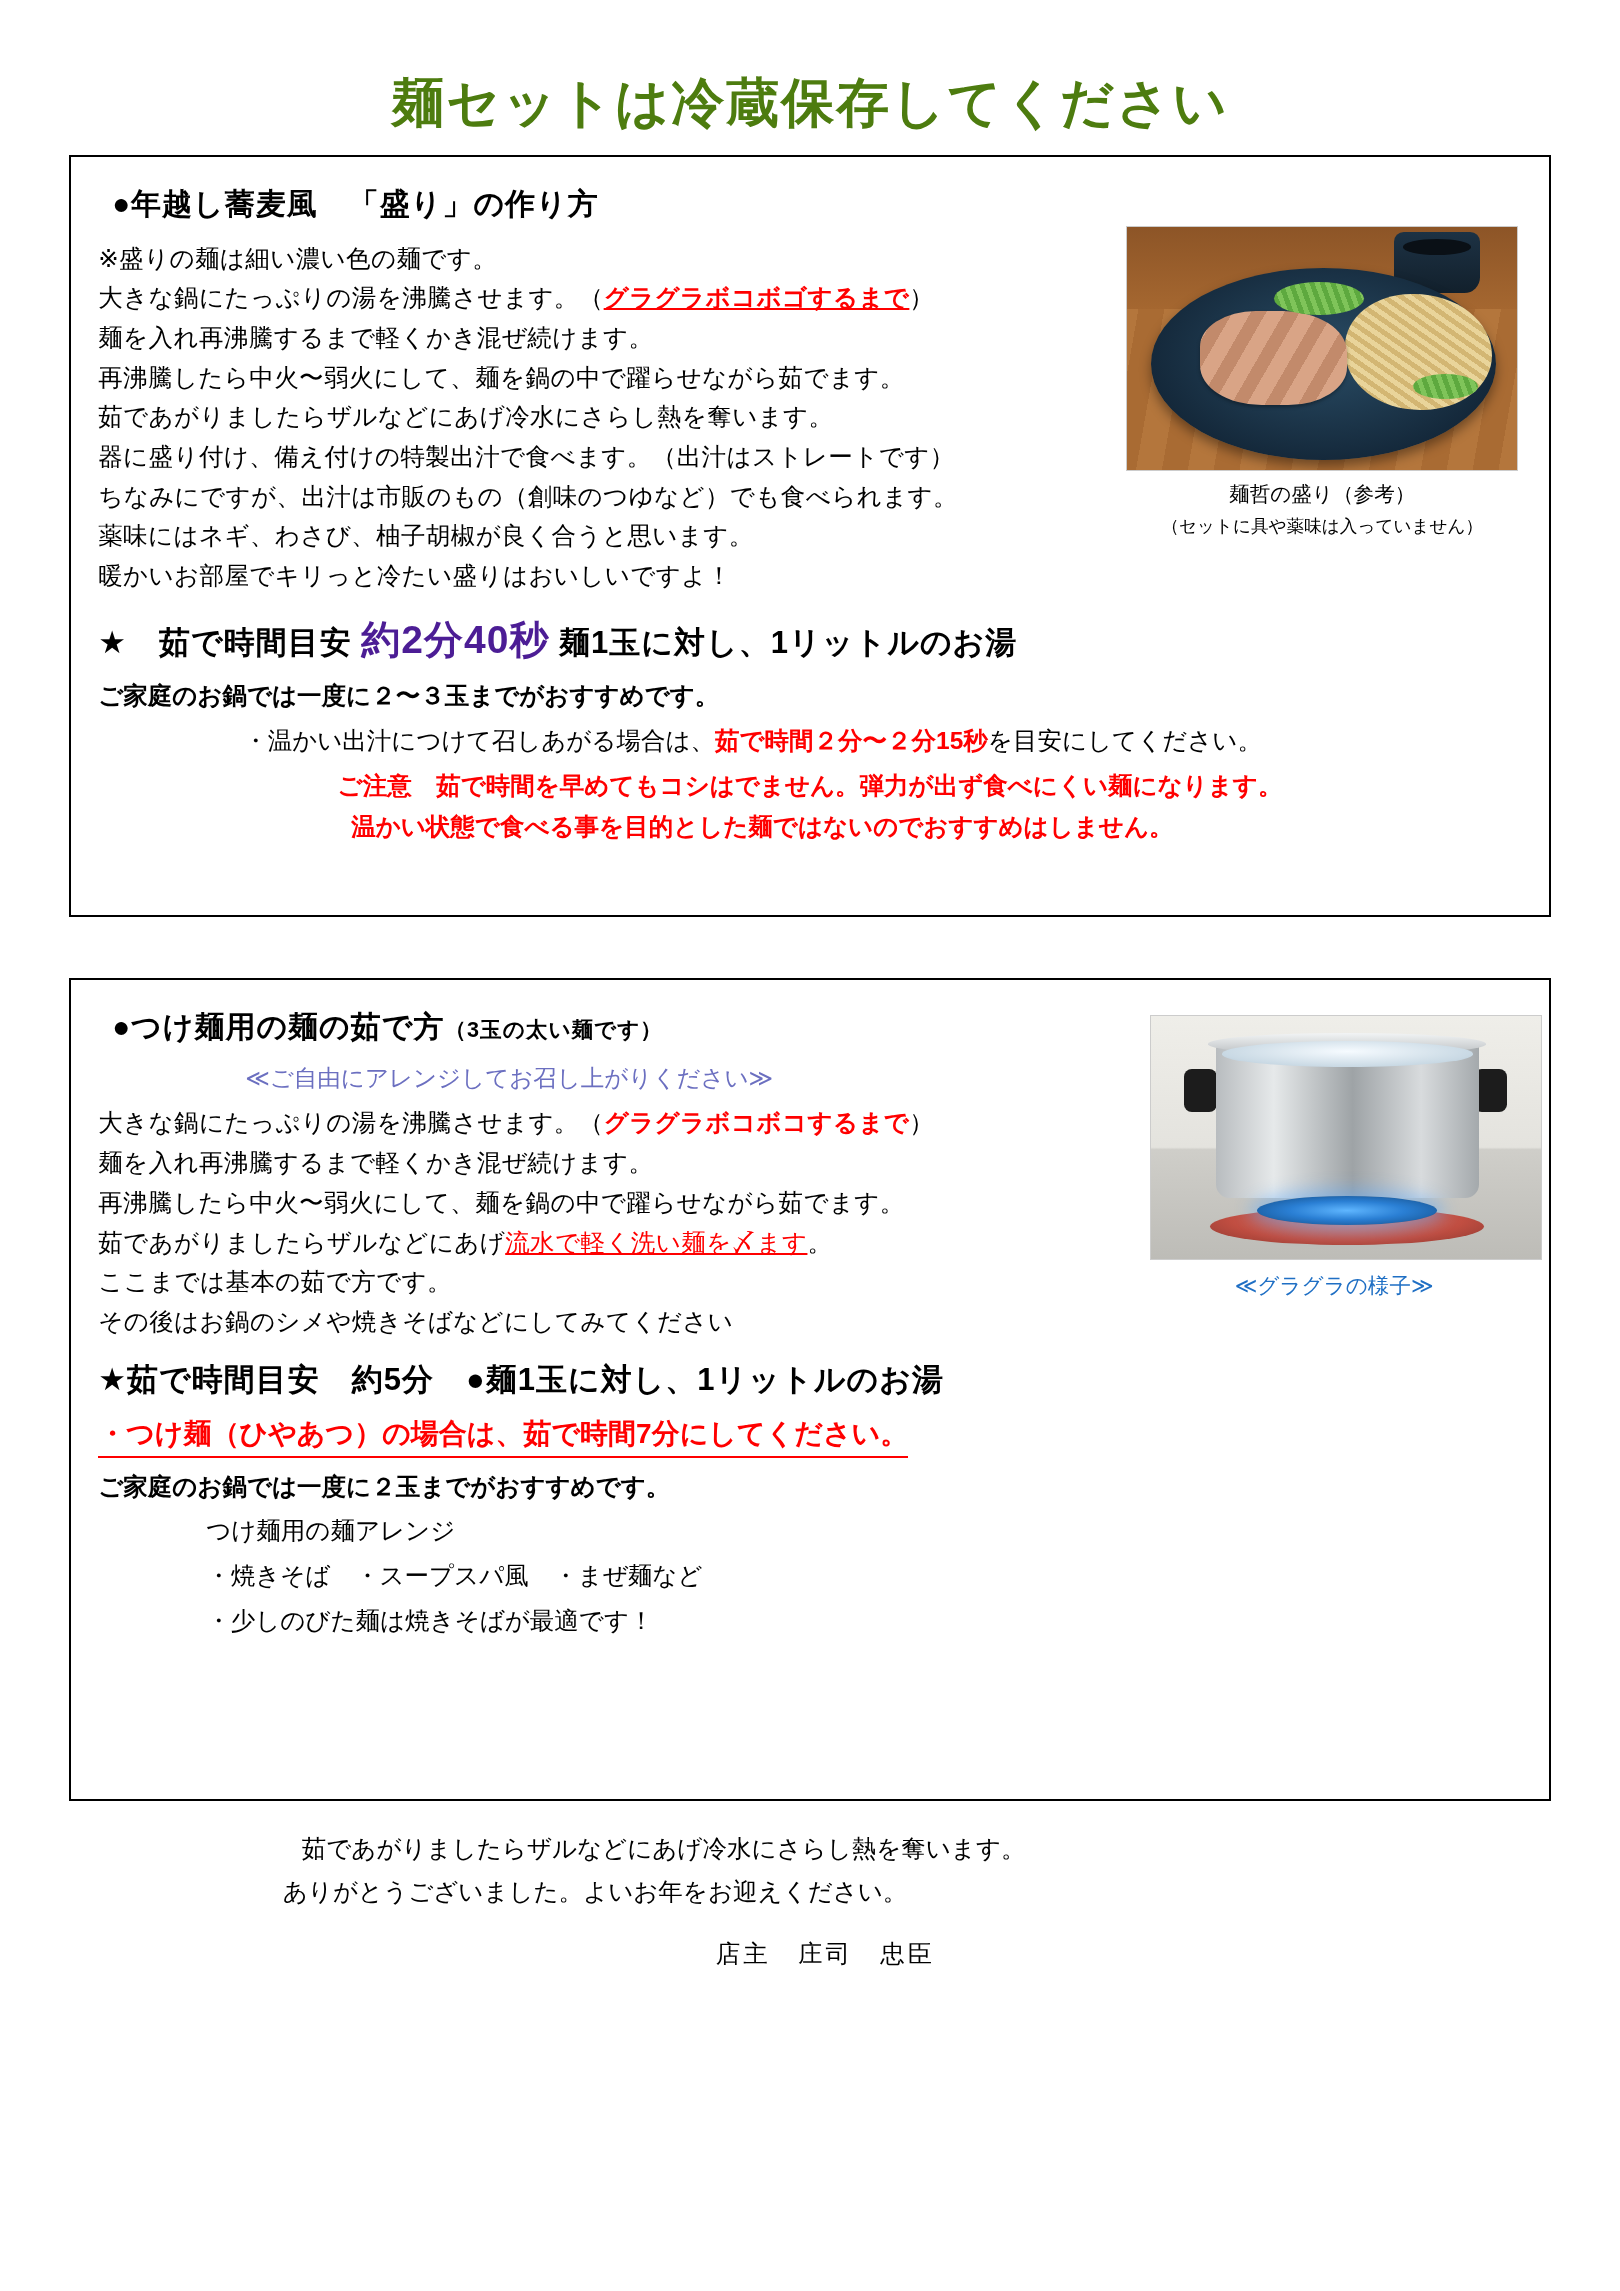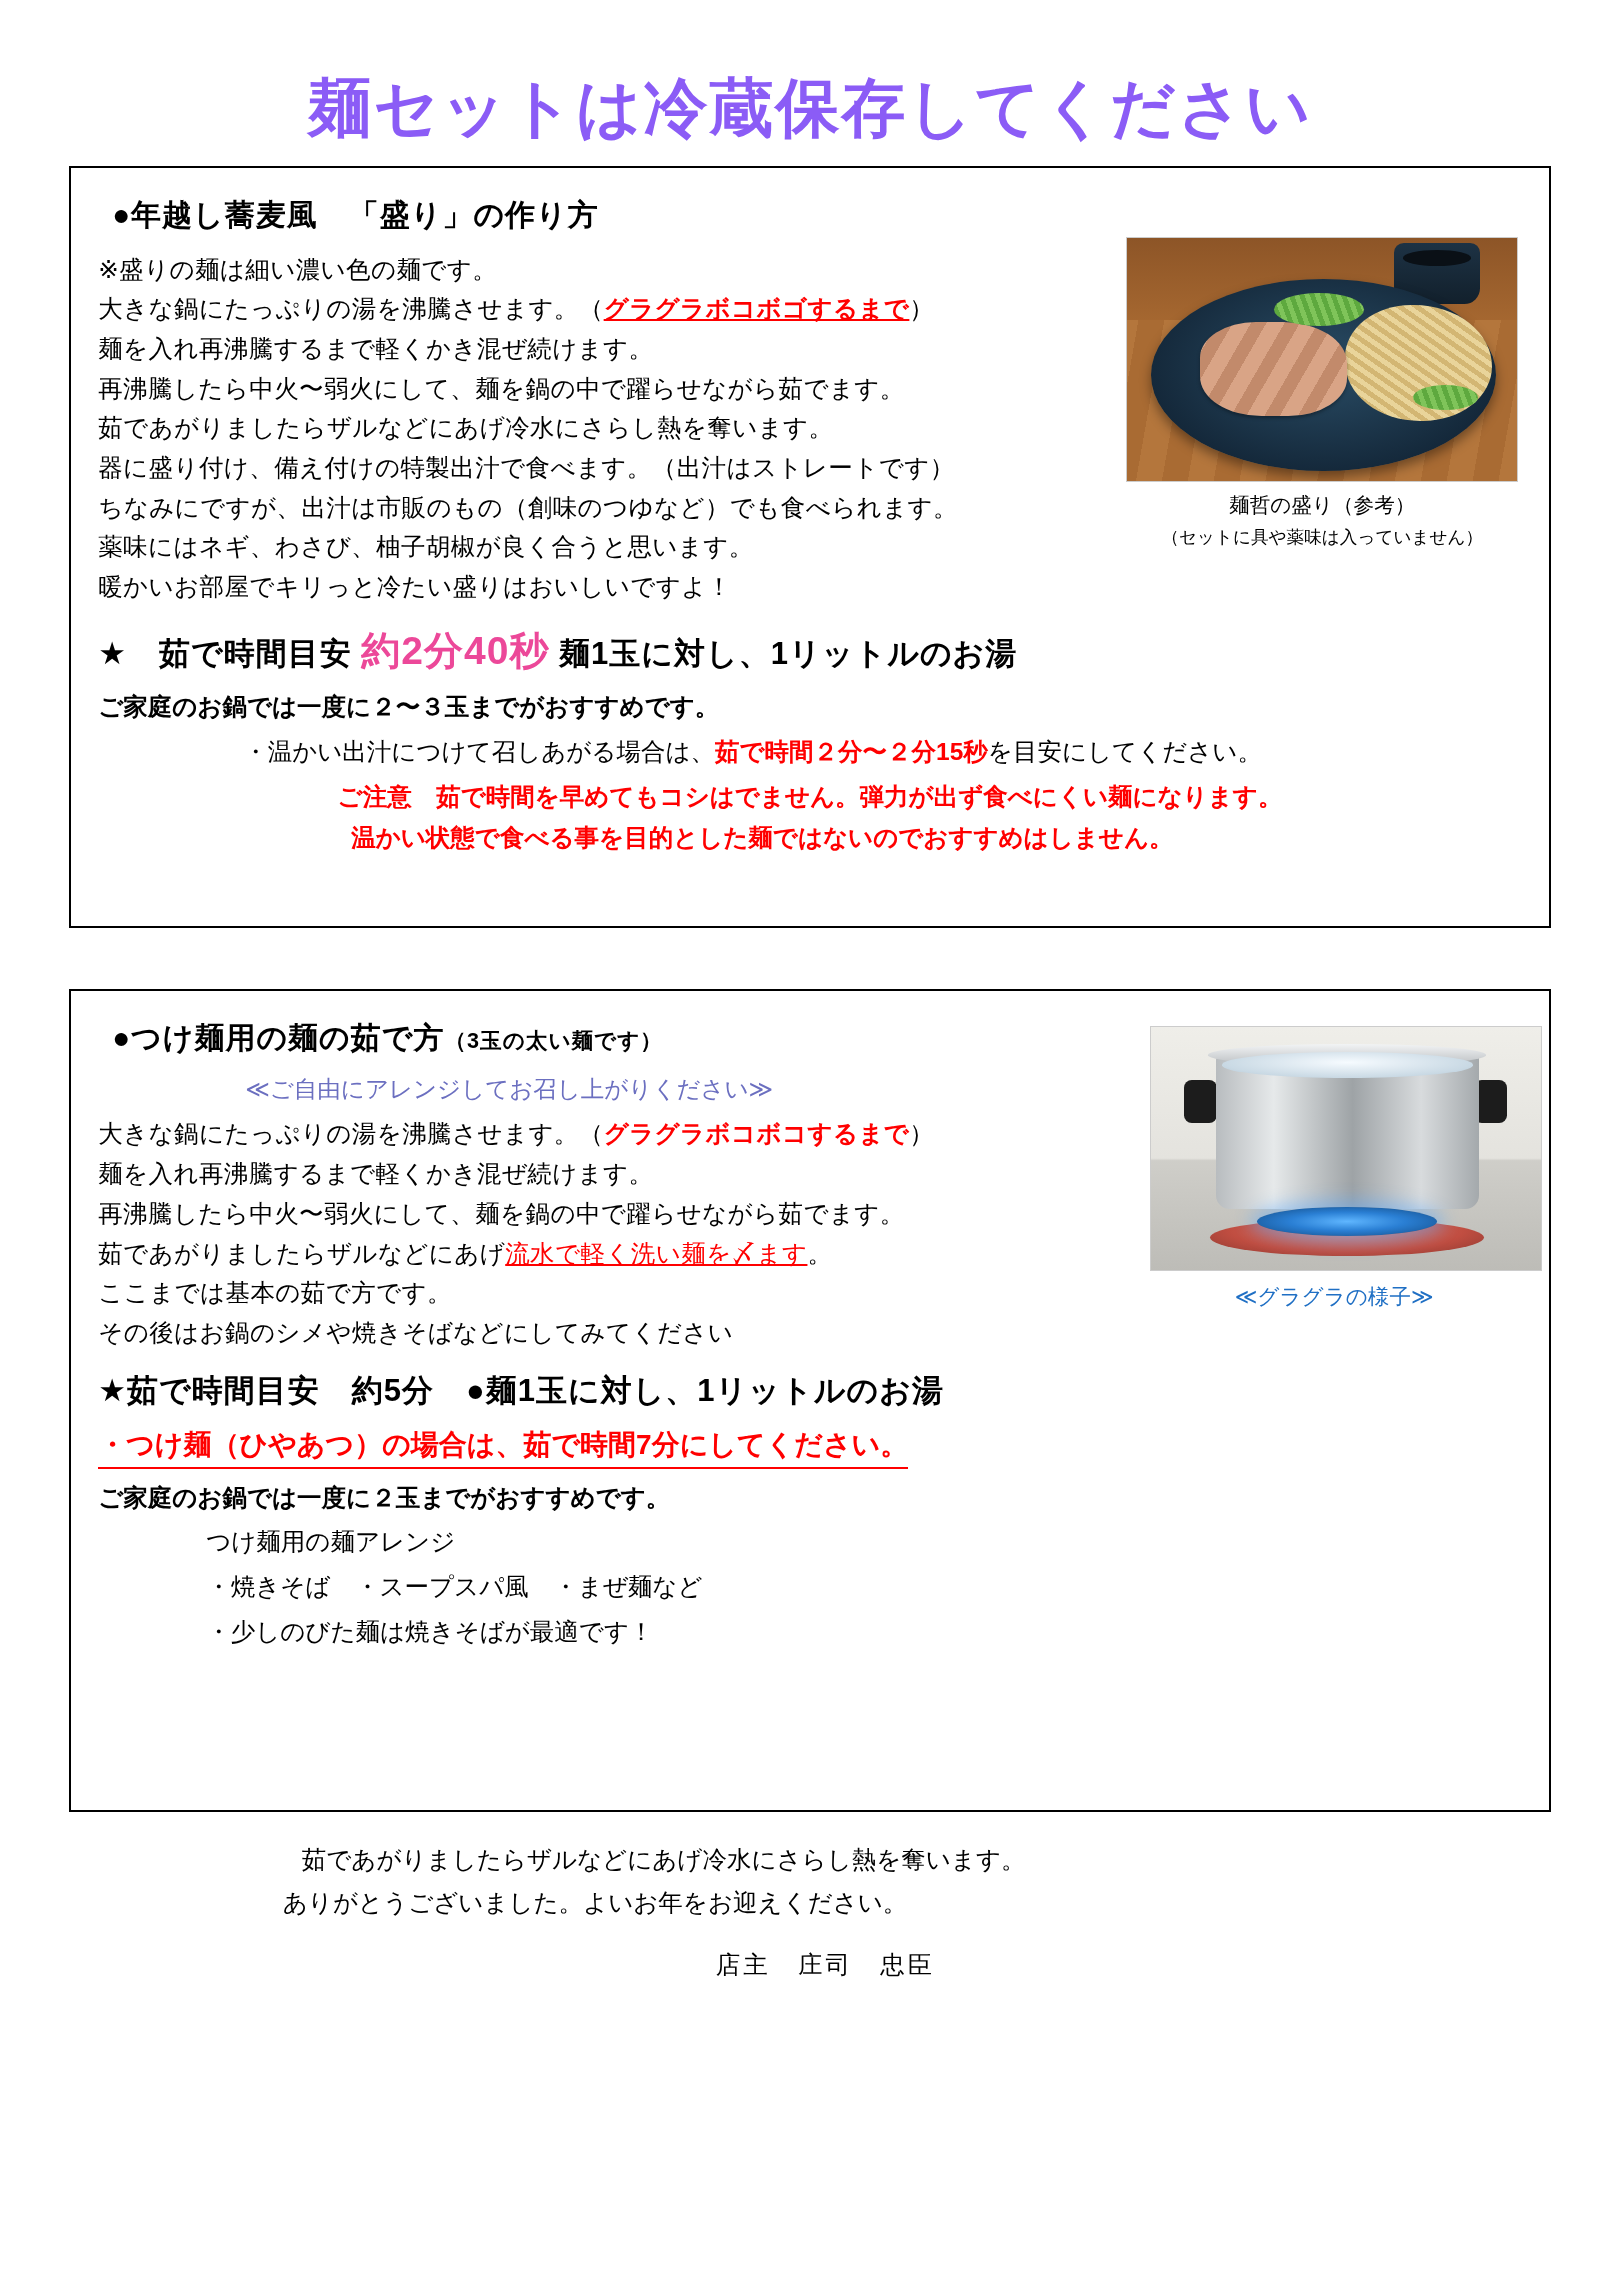--- a/index.html
+++ b/index.html
@@ -17,22 +17,22 @@
   }
   .page {
     width: 1620px;
     height: 2292px;
     position: relative;
     box-sizing: border-box;
     padding: 0 59px;
   }
   
   .main-title {
-    color: #8b5cf6;
-    font-size: 64px;
+    color: #4d7c0f;
+    font-size: 53px;
     font-weight: bold;
     text-align: center;
     letter-spacing: 2px;
     margin: 76px 0 25.5px 0;
     line-height: 1.0;
     white-space: nowrap;
   }
   
   .box {
     border: 2px solid #000000;
@@ -203,21 +203,21 @@
 
   
   .star-row {
     margin-top: 17.6px;
     font-size: 31px;
     font-weight: bold;
     white-space: nowrap;
     letter-spacing: 1px;
   }
   .star-row .big-red {
-    color: #ec4899;
+    color: #4c1d95;
     font-size: 39px;
     font-weight: bold;
   }
   .note-line {
     font-size: 24.5px;
     margin-top: 11.8px;
     white-space: nowrap;
   }
   .indent1 { margin-left: 108px; }
   .indent2 { margin-left: 145px; }

